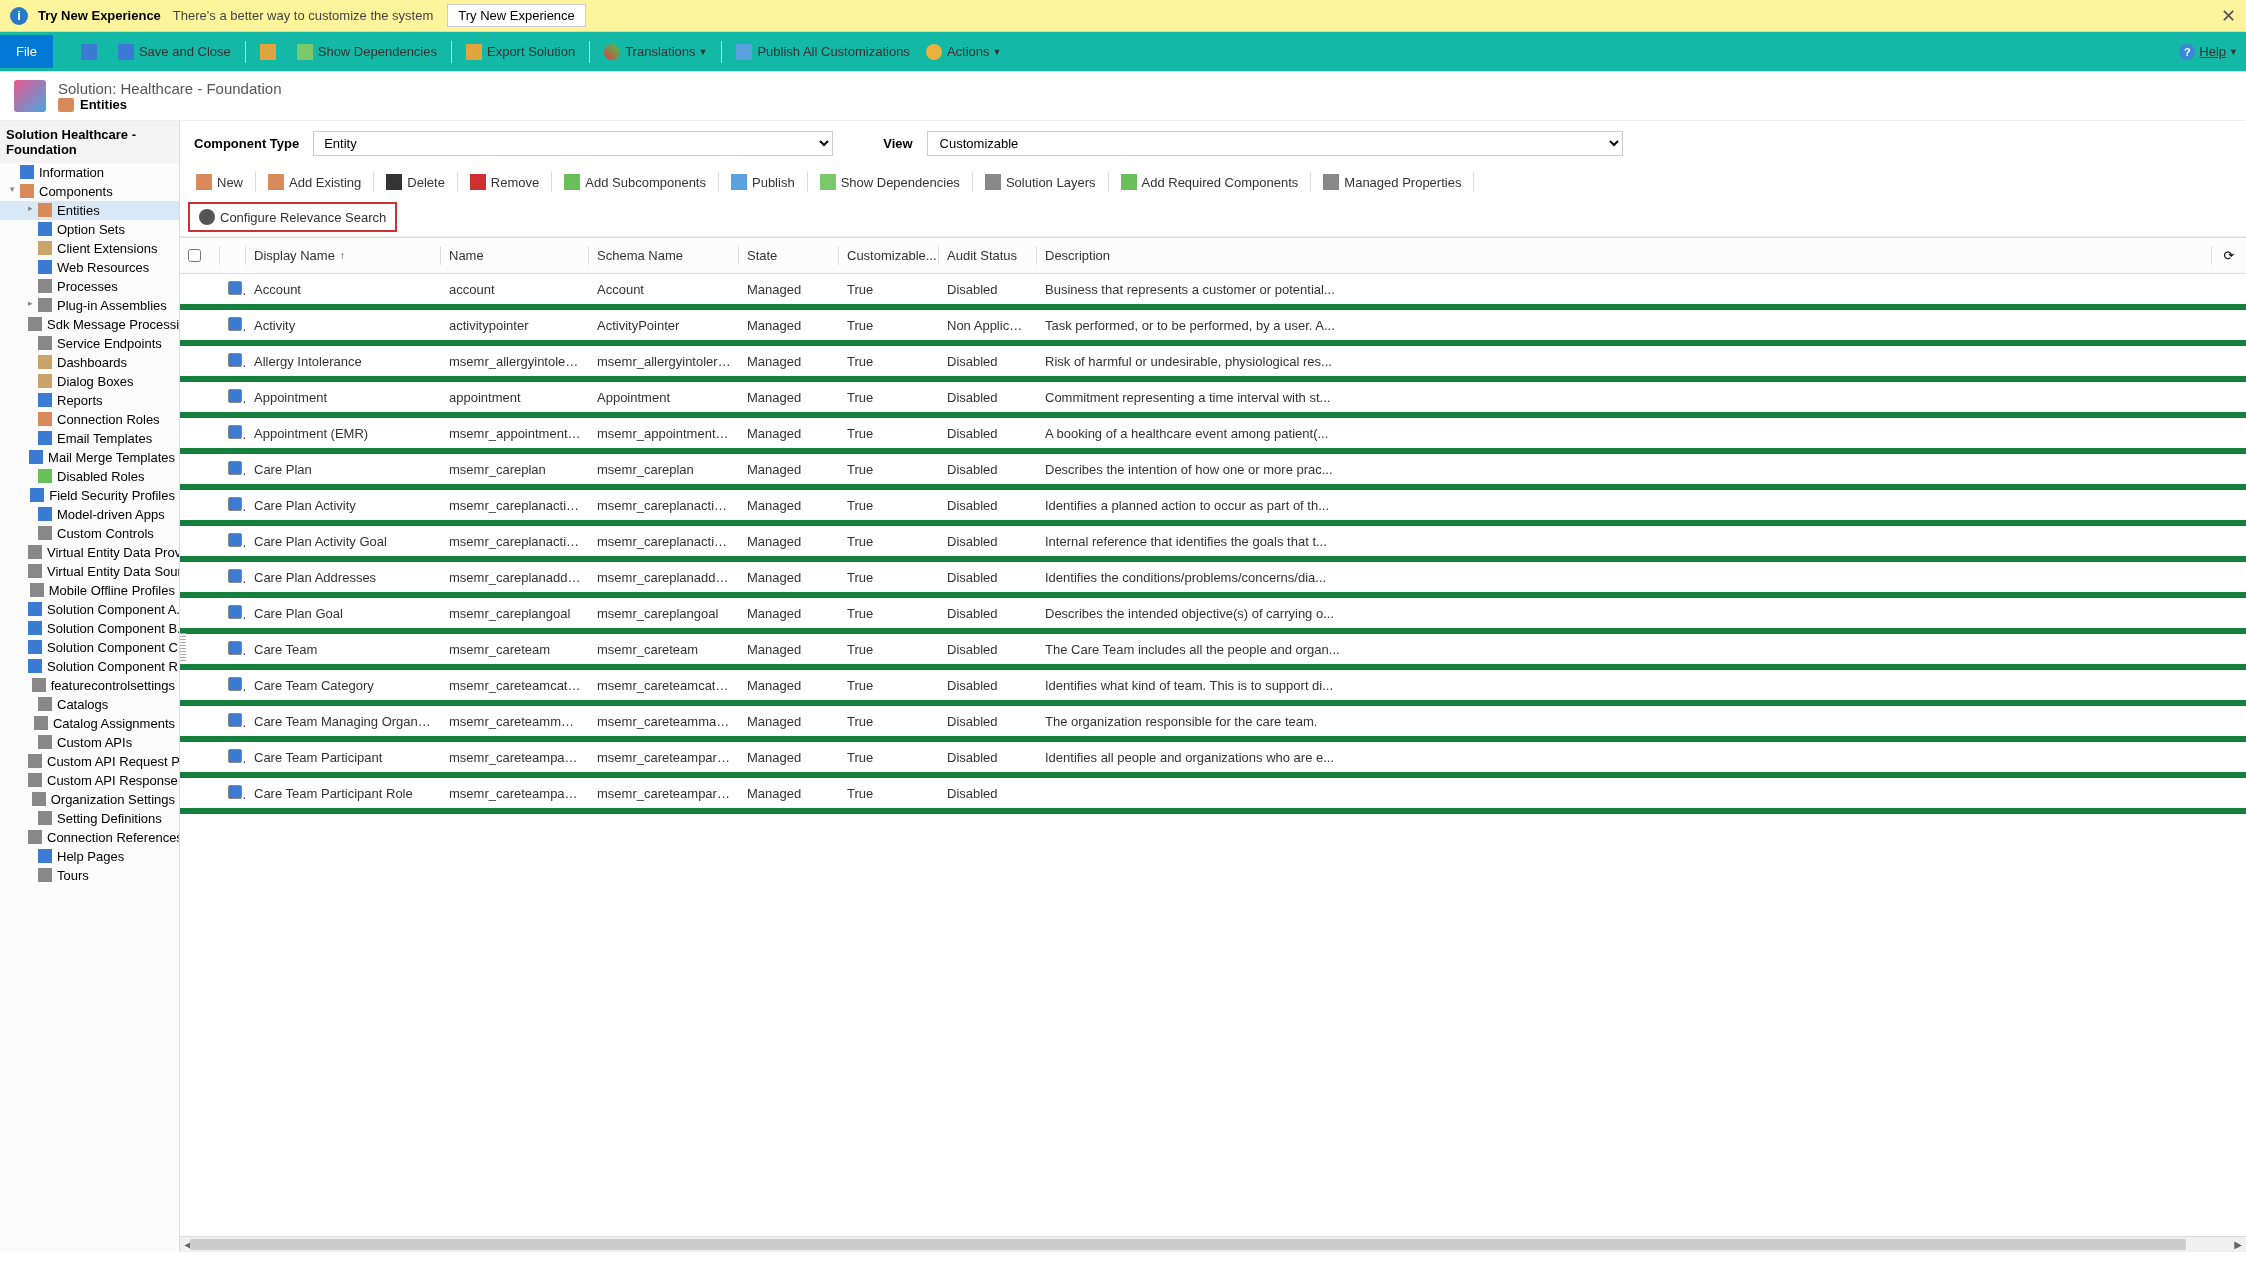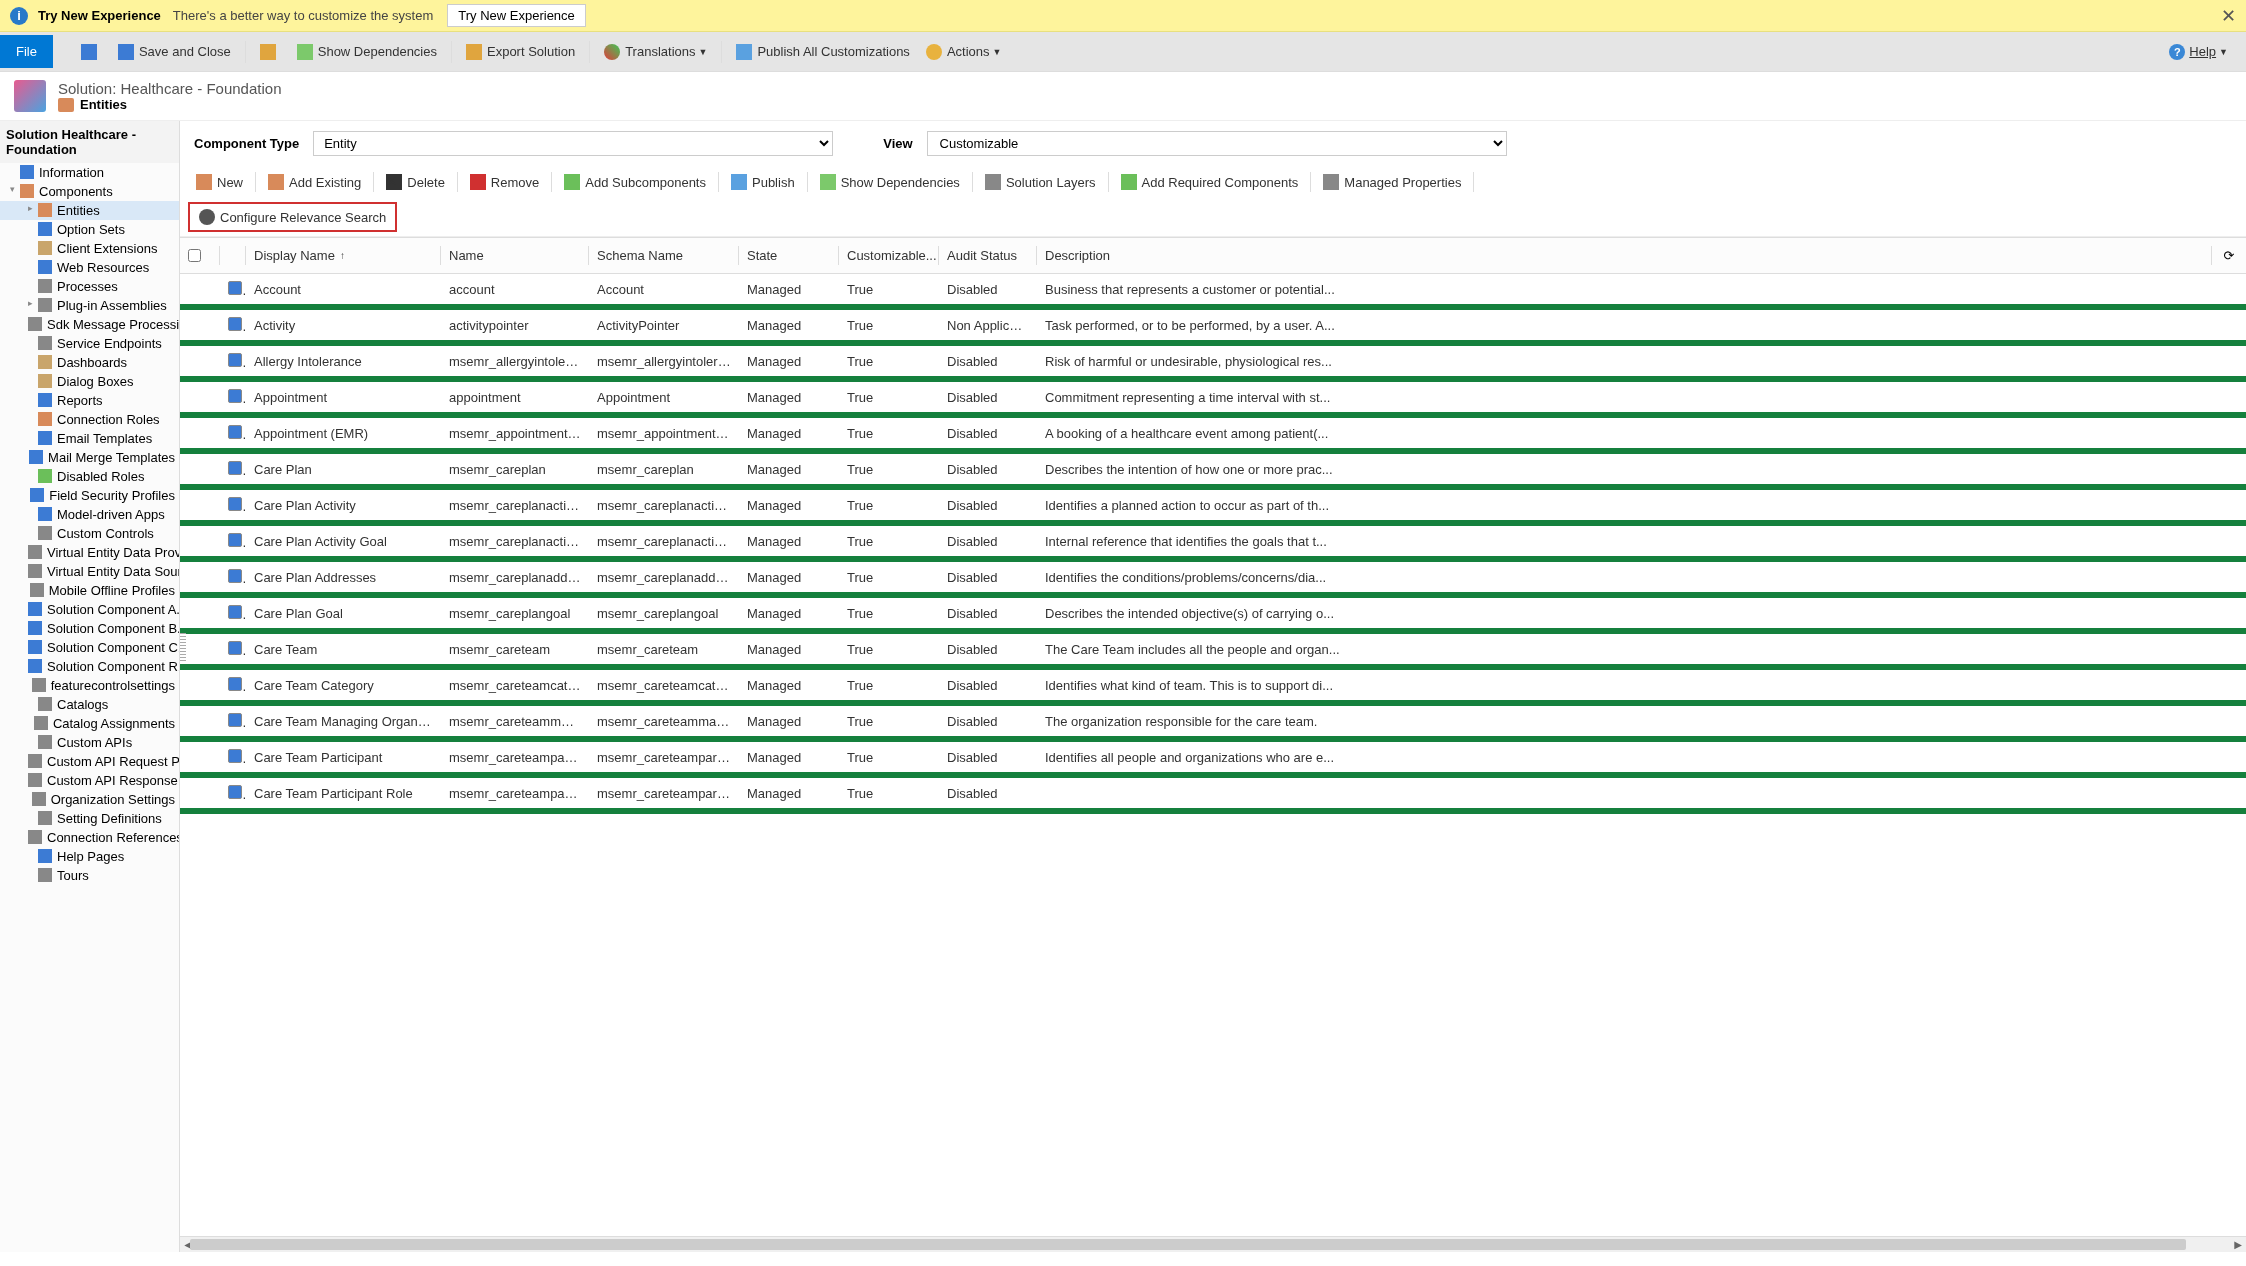--- a/index.html
+++ b/index.html
@@ -4,21 +4,21 @@
 <style>
 * { box-sizing: border-box; margin: 0; padding: 0; font-family: "Segoe UI", Arial, sans-serif; font-size: 13px; }
 body { background: #fff; overflow: hidden; }
 .banner { background: #fef49c; display: flex; align-items: center; height: 32px; padding: 0 10px; border-bottom: 1px solid #e8e080; }
 .banner .info-icon { width:18px; height:18px; border-radius:50%; background:#2879c9; color:#fff; display:flex; align-items:center; justify-content:center; font-weight:bold; margin-right:10px; font-size:13px; }
 .banner .b-title { font-weight: 600; margin-right:12px; }
 .banner .b-sub { color:#444; margin-right:14px; }
 .banner .b-btn { background:#fff; border:1px solid #ccc; padding:3px 10px; cursor:pointer; }
 .banner .b-close { margin-left:auto; font-size:18px; color:#555; cursor:pointer; }
 
-.ribbon { display:flex; align-items:center; border-bottom:1px solid #ddd; height:40px; background:#e5e5e5; padding-right:10px; }
+.ribbon { display:flex; align-items:center; border-bottom:1px solid #ddd; height:40px; background:#14b8a6; }
 .file-tab { background:#0078d4; color:#fff; padding:9px 16px; font-size:13px; margin-right:20px; }
 .rib-item { display:flex; align-items:center; padding:5px 8px; cursor:pointer; color:#333; white-space:nowrap; }
 .rib-item .ic { width:16px; height:16px; margin-right:5px; display:inline-block; }
 .rib-sep { width:1px; height:22px; background:#ddd; margin:0 6px; }
 .rib-spacer { flex:1; }
 .help-icon { width:16px; height:16px; border-radius:50%; background:#3a88d6; color:#fff; display:inline-flex; align-items:center; justify-content:center; font-weight:bold; font-size:11px; margin-right:4px; }
 .help-link { text-decoration:underline; }
 .caret { font-size:9px; margin-left:3px; }
 
 .header-area { display:flex; align-items:center; padding:8px 14px; border-bottom:1px solid #eee; }
@@ -36,21 +36,21 @@
 .side-item.l2 { padding-left: 28px; }
 .side-item.sel { background:#d9e8f7; }
 .side-item .sic { width:14px; height:14px; margin-right:5px; display:inline-block; flex-shrink:0; }
 .tw { display:inline-block; width:10px; font-size:9px; color:#888; }
 
 .content { flex:1; display:flex; flex-direction:column; overflow:hidden; }
 .filters { display:flex; align-items:center; padding:10px 14px; gap:10px; }
 .filters label { font-weight:600; margin-right:4px; }
 .filters select { border:1px solid #ccc; padding:3px 6px; background:#fff; }
 .filters .sel-wide { width:520px; }
-.filters .sel-right { width:580px;padding-left:8px; }
+.filters .sel-right { width:696px;padding-left:8px; }
 
 .toolbar2 { display:flex; flex-wrap:wrap; padding:4px 8px; border-bottom:1px solid #eee; row-gap:4px; }
 .tb-item { display:flex; align-items:center; padding:4px 8px; cursor:pointer; color:#333; }
 .tb-item .ic { width:16px; height:16px; margin-right:5px; display:inline-block; }
 .tb-sep { width:1px; background:#ddd; margin:2px 4px; }
 .highlight-box { border:2px solid #d03030; padding:1px; }
 
 .grid-wrap { flex:1; overflow:auto; position:relative; }
 .grid-header { display:flex; border-top:1px solid #ddd; border-bottom:1px solid #ddd; background:#fcfcfc; position:sticky; top:0; }
 .gh-cell { padding:10px 8px; font-weight:400; color:#333; display:flex; align-items:center; position:relative; }

